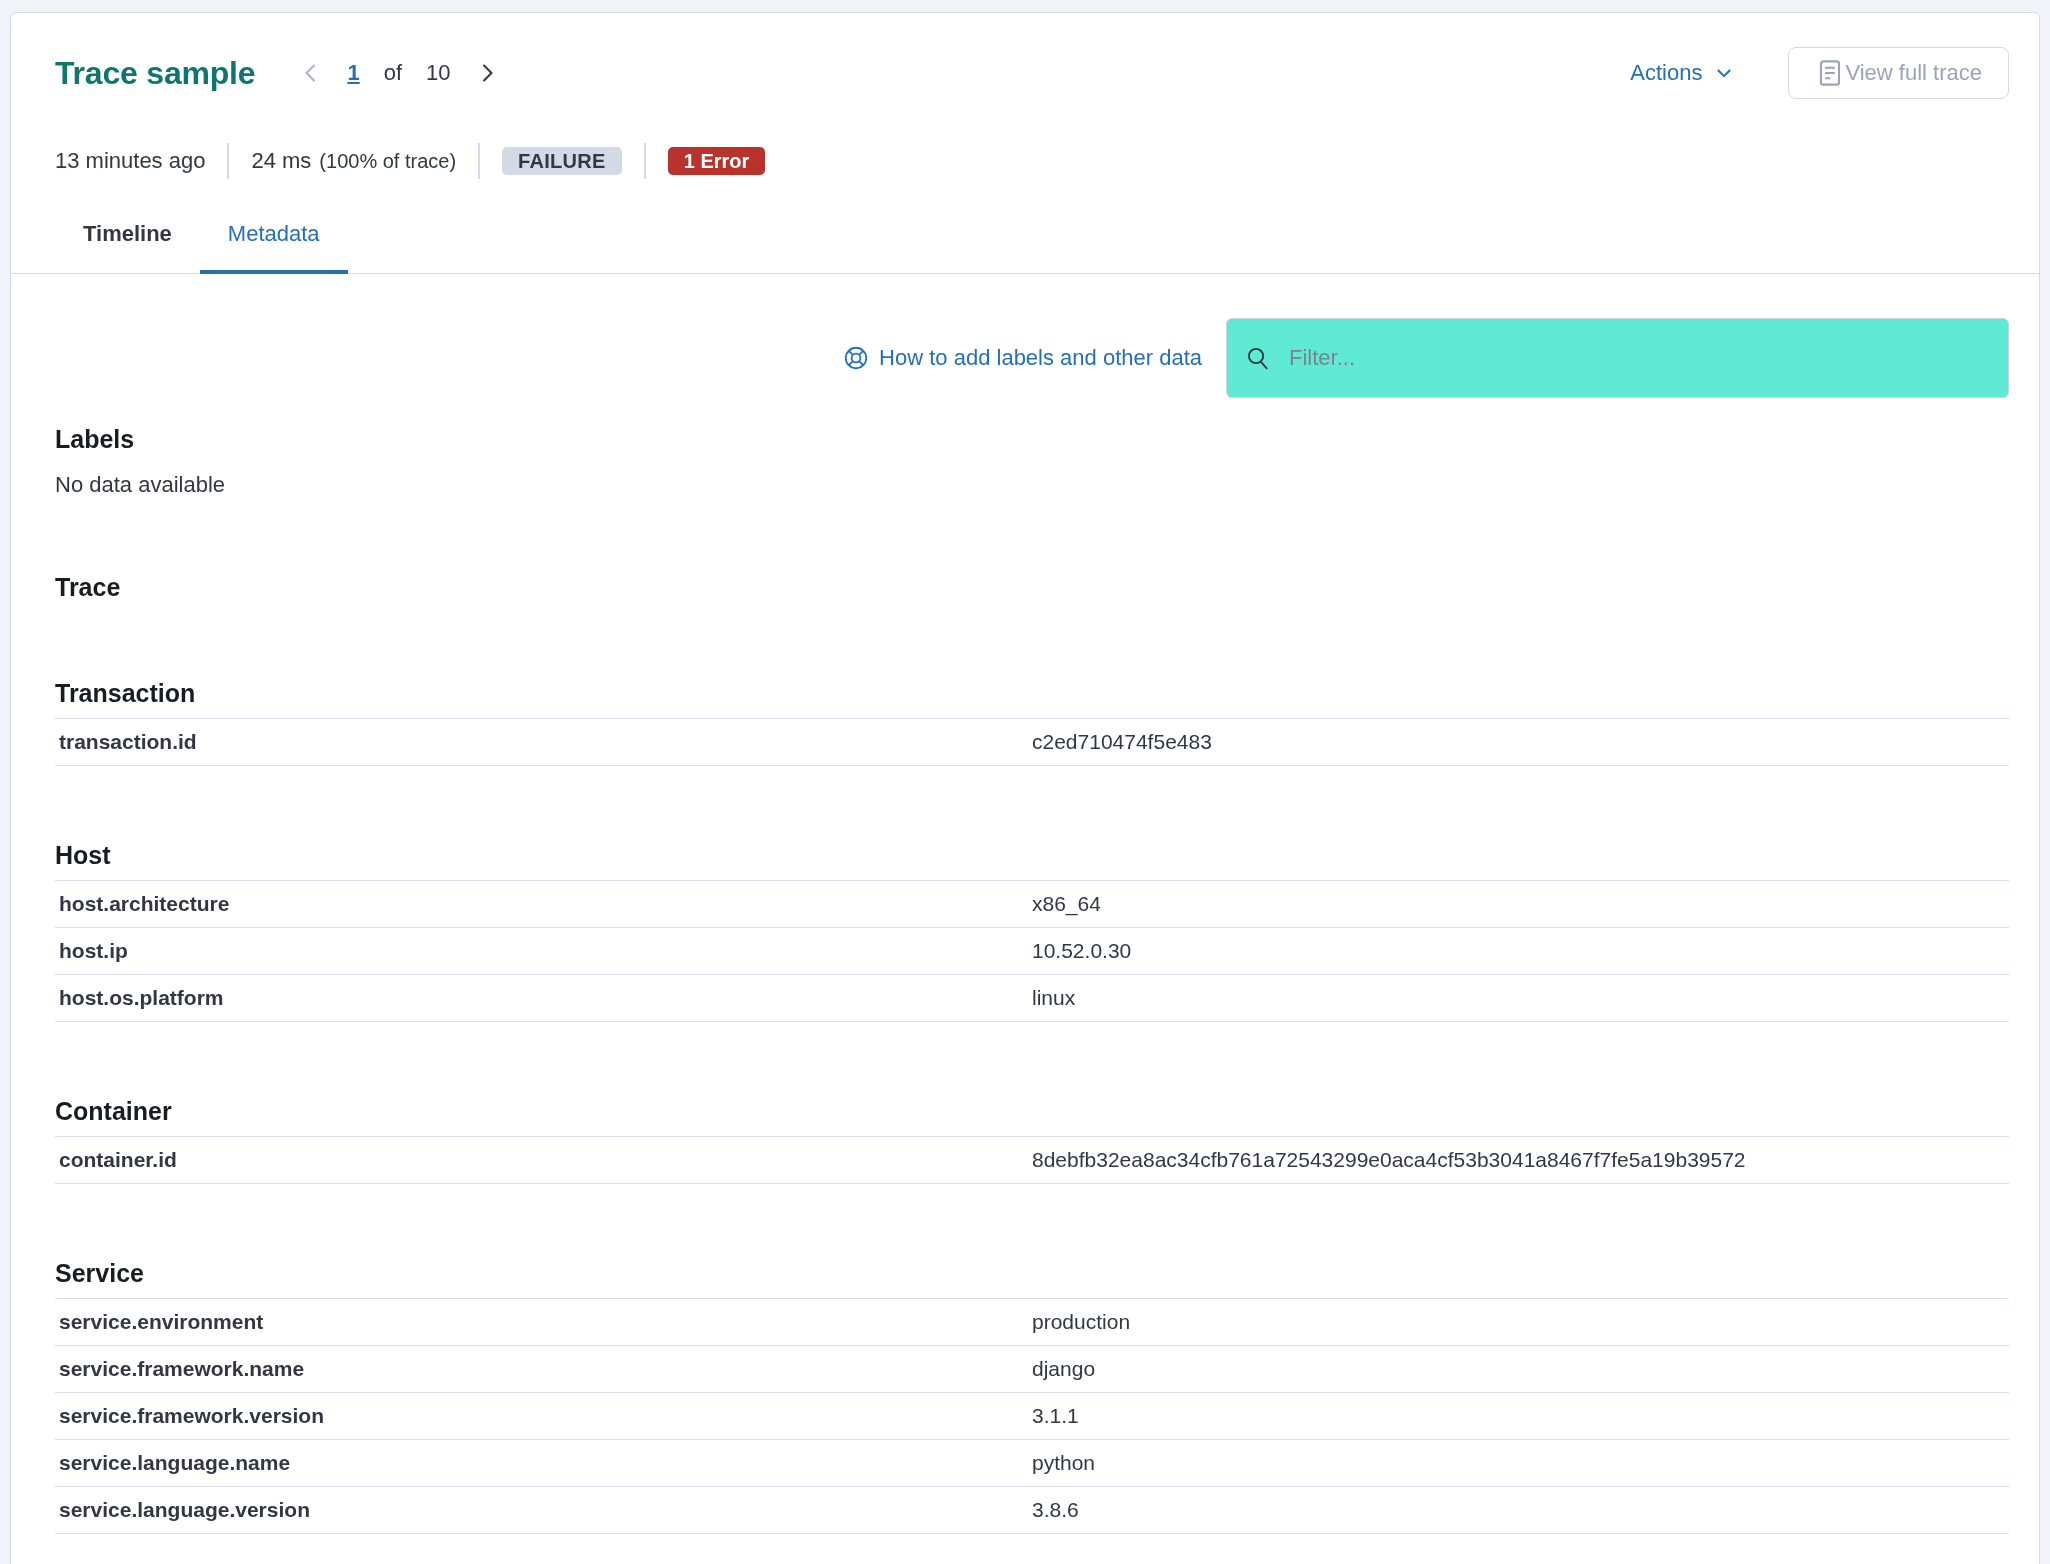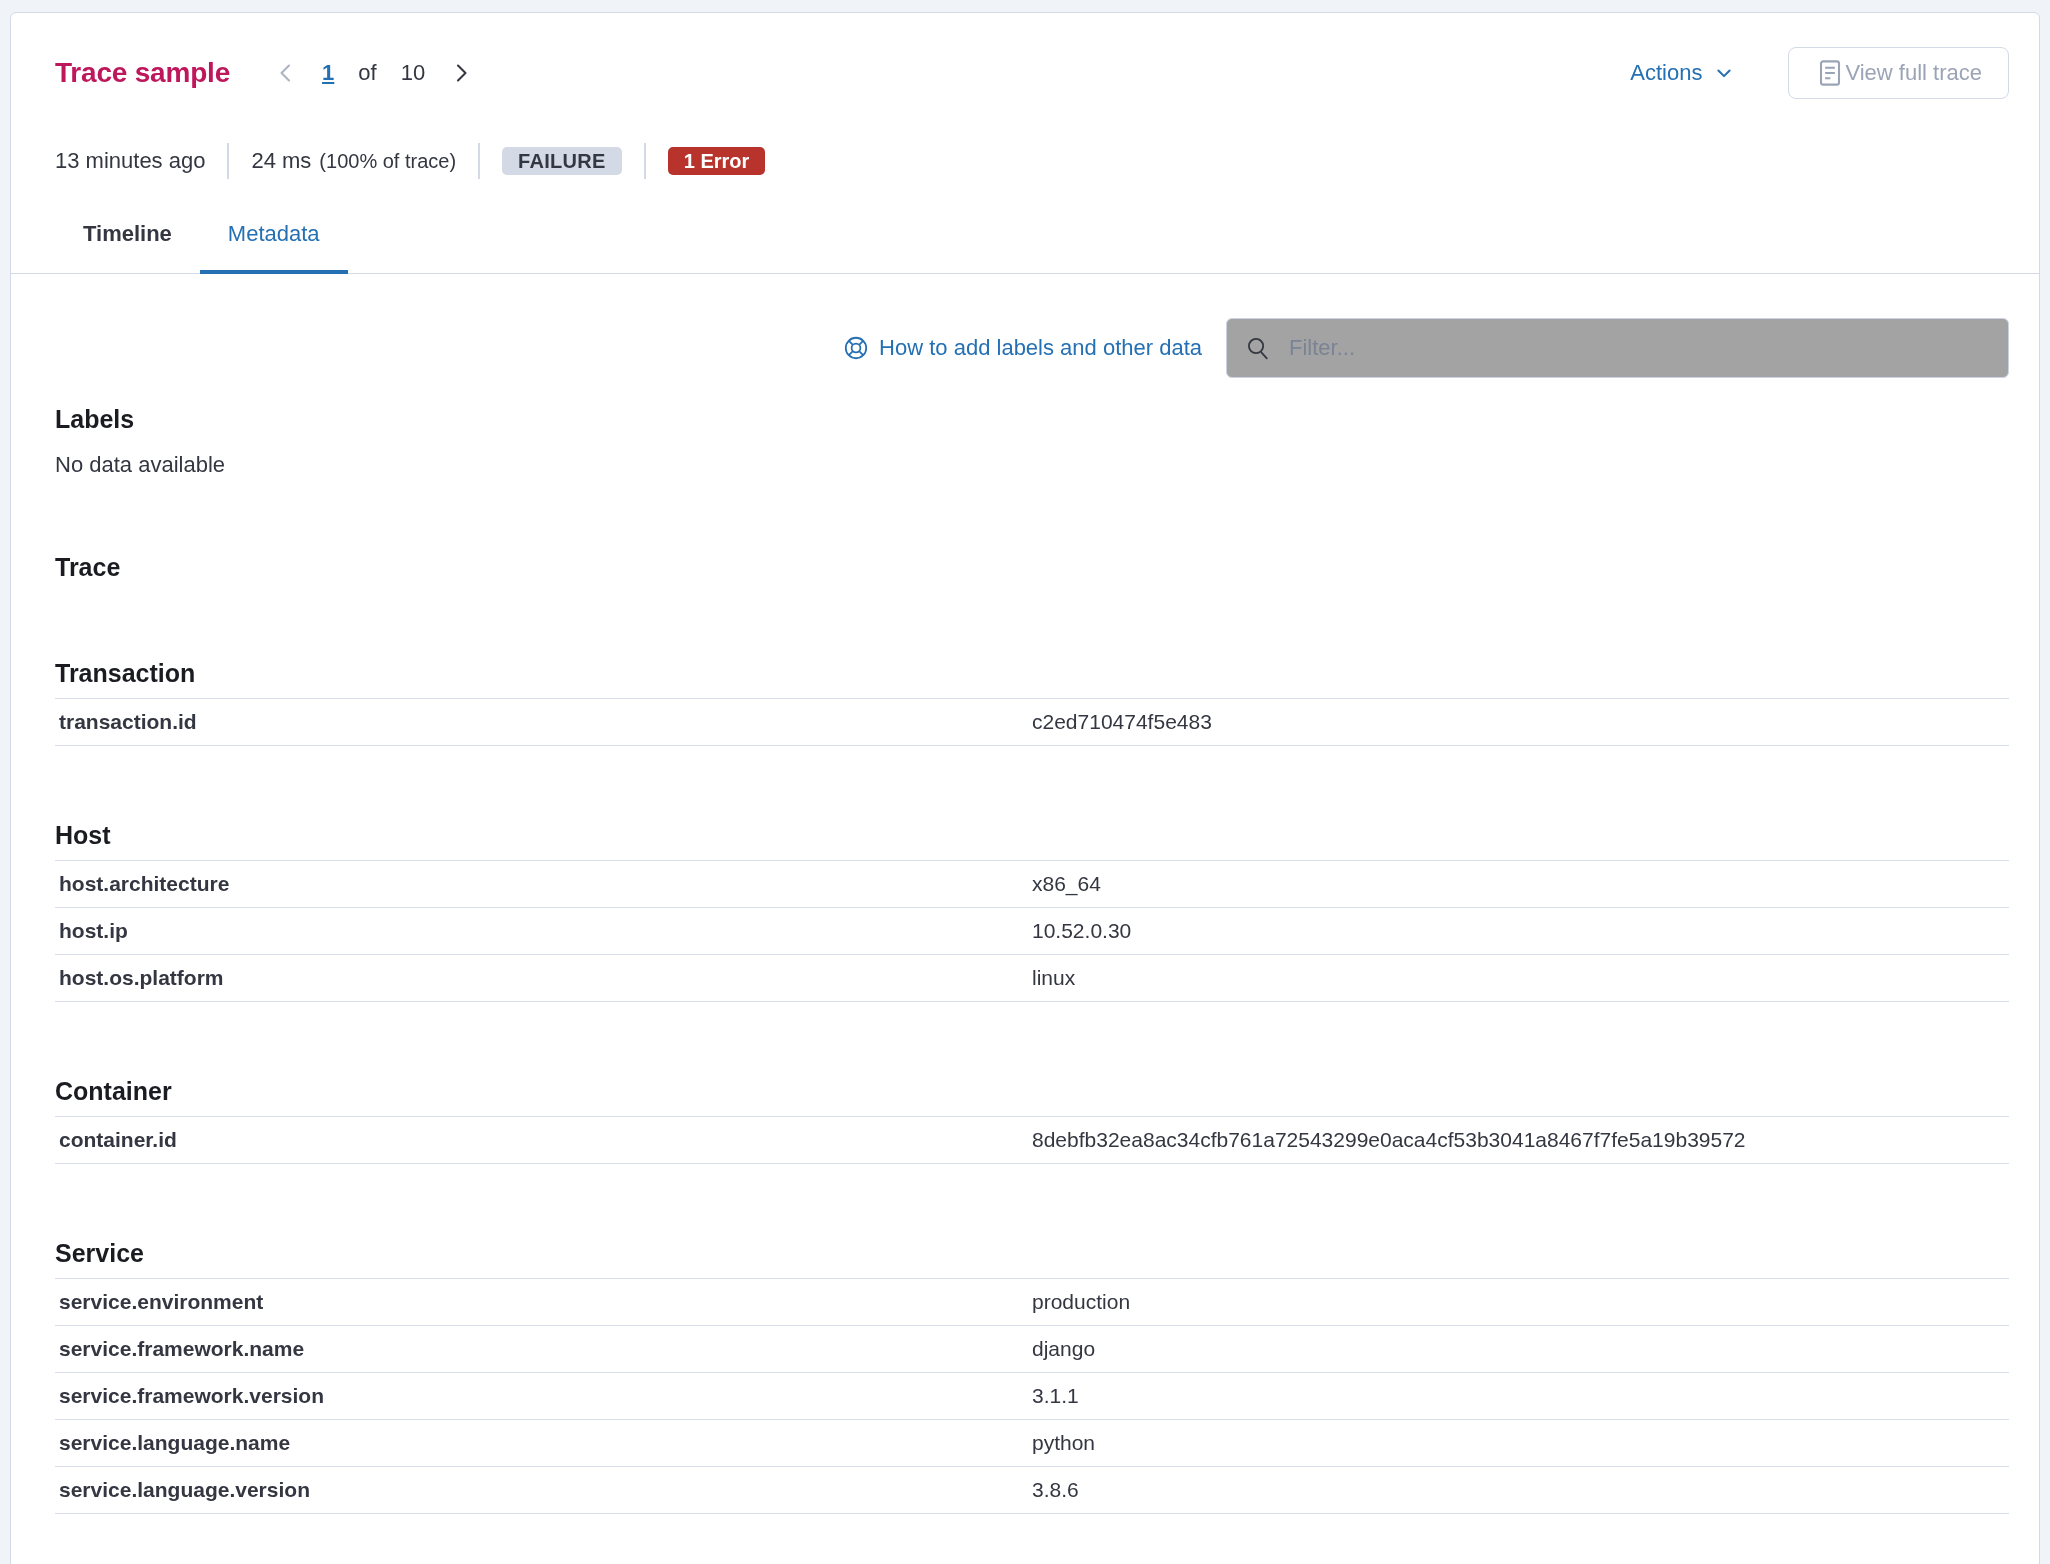--- a/index.html
+++ b/index.html
@@ -10,21 +10,21 @@
     font-family:"Liberation Sans","DejaVu Sans",sans-serif;
     -webkit-font-smoothing:antialiased;
   }
   .panel {
     position:absolute; left:10px; top:12px; width:2030px; height:1660px;
     background:#ffffff; border:1px solid #d3dae6; border-radius:6px;
     padding:34px 30px 0 44px;
   }
   
   .header-row { display:flex; align-items:center; }
-  .title { font-size:28px; font-weight:700; color:#be185d; letter-spacing:-0.2px; line-height:36px; }
+  .title { font-size:32px; font-weight:700; color:#0f766e; letter-spacing:-0.2px; line-height:36px; }
   .pager { display:flex; align-items:center; margin-left:20px; font-size:22px; color:#343741; }
   .pager > * { margin-left:24px; }
   .chev-btn { display:flex; align-items:center; cursor:pointer; background:none; border:none; padding:0; }
   .chev-prev { color:#aab4c2; }
   .chev-next { color:#343741; }
   .page-link { color:#2470b3; font-weight:700; text-decoration:underline; cursor:pointer; }
   .header-right { margin-left:auto; display:flex; align-items:center; }
   .actions-btn { display:flex; align-items:center; gap:12px; color:#2470b3; font-size:22px; cursor:pointer; background:none; border:none; font-family:inherit; }
   .vft-btn {
     margin-left:48px; height:52px; padding:0 26px; display:flex; align-items:center; 
@@ -39,21 +39,21 @@
   .badge-error { background:#b7332b; color:#ffffff; font-weight:700; }
   
   .tabbar { display:flex; margin:40px -30px 0 -44px; padding:0 30px 0 44px; border-bottom:1px solid #d3dae6; }
   .tab { font-size:22px; line-height:30px; padding:0 28px 24px; color:#343741; font-weight:700; position:relative; cursor:pointer; }
   .tab.active { color:#2470b3; font-weight:500; }
   .tab.active::after { content:""; position:absolute; left:0; right:0; bottom:-1px; height:4px; background:#2470b3; }
   
   .toolbar { margin-top:44px; display:flex; align-items:center; justify-content:flex-end; }
   .help-link { display:flex; align-items:center; gap:10px; color:#2470b3; font-size:22px; text-decoration:none; cursor:pointer; }
   .filter-box {
-    margin-left:24px; width:783px; height:60px; background:#a3a3a3;
+    margin-left:24px; width:783px; height:80px; background:#5eead4;
     border:1px solid #ccd3e0; border-radius:6px; display:flex; align-items:center; padding:0 18px;
   }
   .filter-input { border:none; outline:none; background:transparent; font-size:22px; margin-left:16px; flex:1; color:#343741; font-family:inherit; }
   .filter-input::placeholder { color:#7a8494; opacity:1; }
   
   .sections > .section { margin-top:72px; }
   .sections > .section:first-child { margin-top:24px; }
   .section-title { font-size:25px; font-weight:700; color:#1a1c21; line-height:34px; margin:0; }
   .empty-text { margin-top:16px; font-size:22px; color:#343741; }
   .kv-table { margin-top:8px; }

